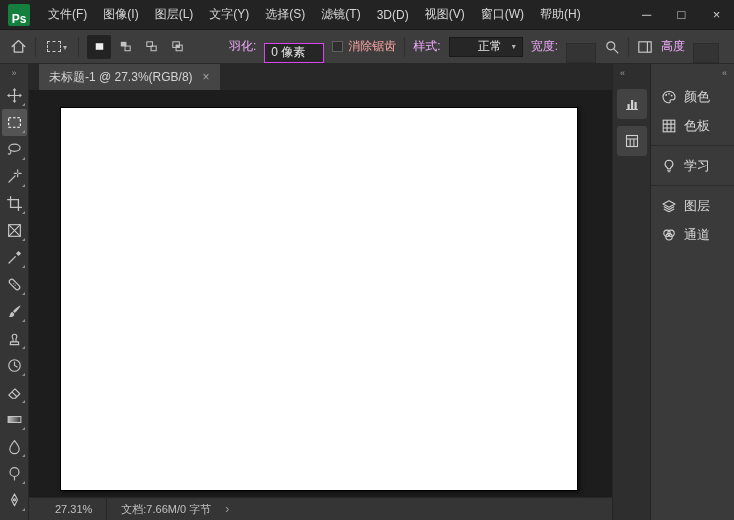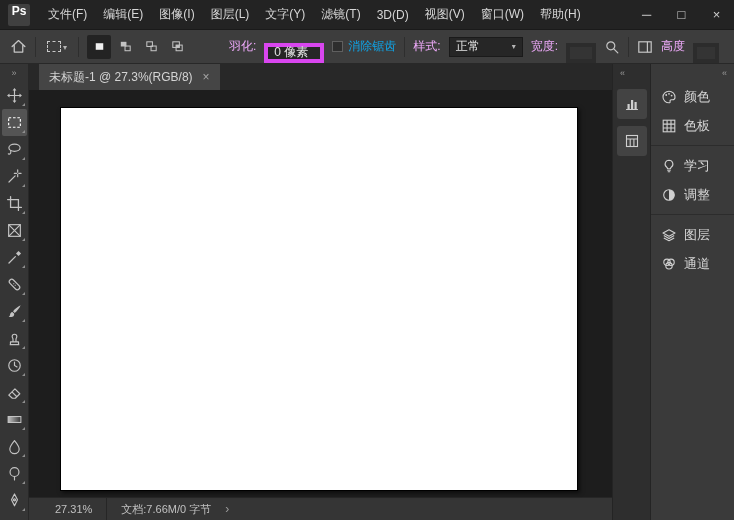--- a/index.html
+++ b/index.html
@@ -12,22 +12,22 @@
   .app { position:relative; width:734px; height:520px; background:#2a2a2a; overflow:hidden; }
 
   
   .menubar {
     position:absolute; top:0; left:0; right:0; height:30px;
     background:#232323; display:flex; align-items:center;
     color:#d6d6d6; font-size:12px; border-bottom:1px solid #1a1a1a;
   }
   .ps-logo {
     width:22px; height:22px; margin:0 10px 0 8px; flex:0 0 auto;
-    background:#404040; color:#fff; font-weight:bold; font-size:12px;
-    display:flex; align-items:flex-start; justify-content:center; border-radius:2px;
+    background:#15803d; color:#fff; font-weight:bold; font-size:12px;
+    display:flex; align-items:flex-end; justify-content:center; border-radius:2px;
   }
   .menus { flex:1 1 auto; display:flex; height:100%; overflow:hidden; white-space:nowrap; }
   .menu-item { padding:0 8px; display:flex; align-items:center; cursor:default; }
   .win-controls { flex:0 0 auto; display:flex; height:100%; }
   .win-btn {
     width:35px; height:100%; display:flex; align-items:center; justify-content:center;
     color:#cfcfcf; font-size:13px;
   }
 
   
@@ -44,30 +44,30 @@
   .caret { font-size:8px; color:#b5b5b5; line-height:1; }
   .bool-group { display:flex; gap:2px; flex:0 0 auto; }
   .bool-btn {
     width:24px; height:24px; display:flex; align-items:center; justify-content:center;
     color:#c3c3c3; border-radius:2px;
   }
   .bool-btn.active { background:#232323; color:#efefef; }
   .opt-label { color:#f0abfc; flex:0 0 auto; }
   .opt-label.feather { margin-left:32px; }
   .opt-input {
-    height:20px; min-width:60px; background:#262626; border:4px solid #d946ef;
+    height:20px; min-width:60px; background:#262626; border:1px solid #d946ef;
     display:flex; align-items:center; padding:0 6px; color:#e4e4e4; flex:0 0 auto;margin-top:12px;
   }
   .opt-input.small { min-width:30px; }
   .opt-input.disabled { background:#343434; border-color:#2c2c2c; }
-  .opt-check { display:flex; align-items:center; gap:5px; color:#0ea5e9; flex:0 0 auto; }
+  .opt-check { display:flex; align-items:center; gap:5px; color:#fca5a5; flex:0 0 auto; }
   .checkbox { width:11px; height:11px; border:1px solid #5f5f5f; background:#2e2e2e; display:block; }
   .opt-select {
     height:20px; min-width:74px; background:#262626; border:1px solid #1a1a1a;
-    display:flex; align-items:center; justify-content:space-between; gap:10px;
+    display:flex; align-items:center; justify-content:flex-end; gap:10px;
     padding:0 6px; color:#e4e4e4; flex:0 0 auto;
   }
   .opt-input.clipped { min-width:26px; margin-right:-10px; }
 
   
   .workspace { position:absolute; top:64px; left:0; right:0; bottom:0; display:flex; }
 
   
   .toolbar {
     width:29px; flex:0 0 auto; background:#353535; border-right:1px solid #282828;
@@ -134,24 +134,24 @@
 <body>
 
 <div class="app">
 
   <header class="menubar">
     <div class="ps-logo">
       <span>Ps</span>
     </div>
     <nav class="menus">
       <span class="menu-item">文件(F)</span>
-      <span class="menu-item">编辑(E)</span>
       <span class="menu-item">图像(I)</span>
       <span class="menu-item">图层(L)</span>
       <span class="menu-item">文字(Y)</span>
+      <span class="menu-item">选择(S)</span>
       <span class="menu-item">滤镜(T)</span>
       <span class="menu-item">3D(D)</span>
       <span class="menu-item">视图(V)</span>
       <span class="menu-item">窗口(W)</span>
       <span class="menu-item">帮助(H)</span>
     </nav>
     <div class="win-controls">
       <span class="win-btn">─</span>
       <span class="win-btn">□</span>
       <span class="win-btn">×</span>
@@ -411,29 +411,20 @@
 
       <div class="panel-item">
         <span class="p-ico">
           <svg width="16" height="16" viewBox="0 0 16 16" stroke="currentColor" fill="none" stroke-width="1.1" stroke-linecap="round">
               <path d="M8 2.2a3.9 3.9 0 00-2.2 7.1c.5.4.7.9.7 1.4h3c0-.5.2-1 .7-1.4A3.9 3.9 0 008 2.2z"></path>
               <path d="M6.7 12.3h2.6M7.2 13.8h1.6"></path>
             </svg>
         </span>
         <span>学习</span>
       </div>
-      <div class="panel-item">
-        <span class="p-ico">
-          <svg width="16" height="16" viewBox="0 0 16 16" stroke="currentColor" fill="none" stroke-width="1.1">
-              <circle cx="8" cy="8" r="5.3"></circle>
-              <path d="M8 2.7a5.3 5.3 0 010 10.6z" fill="currentColor" stroke="none"></path>
-            </svg>
-        </span>
-        <span>调整</span>
-      </div>
 
       <div class="panel-sep"></div>
 
       <div class="panel-item">
         <span class="p-ico">
           <svg width="16" height="16" viewBox="0 0 16 16" stroke="currentColor" fill="none" stroke-width="1.1" stroke-linejoin="round">
               <path d="M8 2.8L14 6 8 9.2 2 6z"></path>
               <path d="M2.8 8.6L8 11.4l5.2-2.8"></path>
               <path d="M2.8 11L8 13.8 13.2 11"></path>
             </svg>

